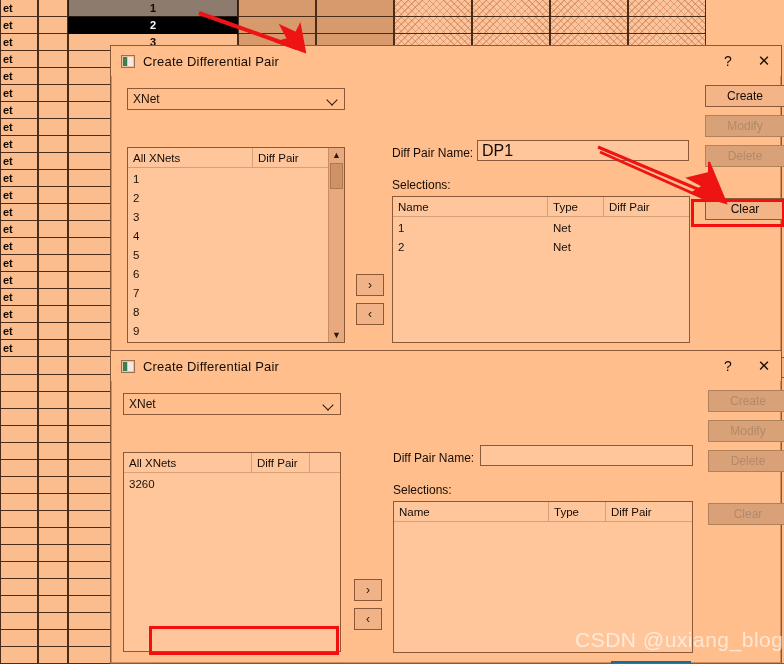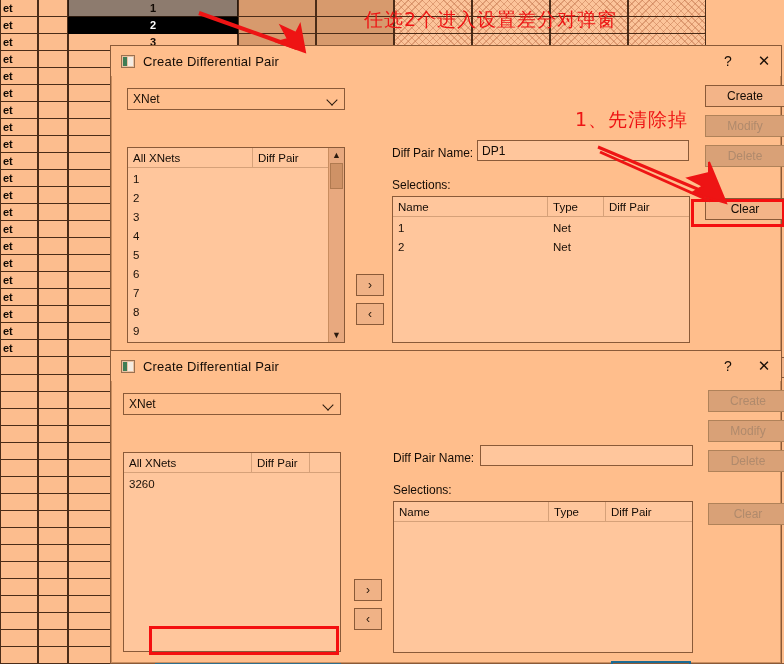--- a/index.html
+++ b/index.html
@@ -129,21 +129,21 @@
     display:flex;align-items:center;justify-content:center;
     font-size:12px;color:#2a1a0e;
   }
 
   .lbl{position:absolute;font-size:12px;color:#140c06;white-space:nowrap;}
 
   .textfield{
     position:absolute;box-sizing:border-box;
     background:#ffc69c;border:1px solid #8a5a38;
     display:flex;align-items:center;padding-left:4px;
-    font-size:12px;color:#140c06;
+    font-size:16px;color:#140c06;
   }
   .textfield.focus{border:1px solid #2e6f8e;}
 
   .btn{
     position:absolute;box-sizing:border-box;
     background:#f3b488;border:1px solid #8a5a38;
     display:flex;align-items:center;justify-content:center;
     font-size:12px;color:#140c06;
   }
   .btn.disabled{background:#d9a177;color:#b08a6c;border-color:#b08259;}
@@ -792,36 +792,35 @@
       <div class="btn disabled" style="left:597px;top:122px;width:80px;height:22px;">Clear</div>
 
       <div class="btn" style="left:283px;top:282px;width:95px;height:21px;">Auto Setup...</div>
       <div class="btn focus" style="left:502px;top:282px;width:76px;height:21px;">Close</div>
       <div class="btn" style="left:597px;top:282px;width:80px;height:21px;">Help</div>
     </div>
   </div>
 
   <div class="redbox" style="left:149px;top:626px;width:190px;height:29px;"></div>
 
-  <div class="anno anno-top" style="left:364px;top:8px;">任选2个进入设置差分对弹窗</div>
-
-  <div class="anno anno-1" style="left:575px;top:108px;">1、先清除掉</div>
+
 
   <div class="anno anno-2" style="left:125px;top:495px;">
     
     
     
   </div>
 
   <svg class="overlay" viewBox="0 0 784 664">
     <g fill="#ee1414" stroke="#ee1414">
 
       <path stroke-width="4" fill="none" d="M199,13 L297,48"></path>
       <path stroke-width="2" d="M305,52 L277,42 L288,39 L281,26 L296,33 L300,25 Z"></path>
 
       <path stroke-width="3" fill="none" d="M598,147 L714,196"></path>
       <path stroke-width="3" fill="none" d="M600,152 L710,201"></path>
       <path stroke-width="2" d="M726,203 L692,193 L703,186 L688,178 L709,173 L709,162 Z"></path>
     </g>
   </svg>
 
+  <div class="watermark" style="left:575px;top:628px;">CSDN @uxiang_blog</div>
 
 </div>
 
 </body></html>

